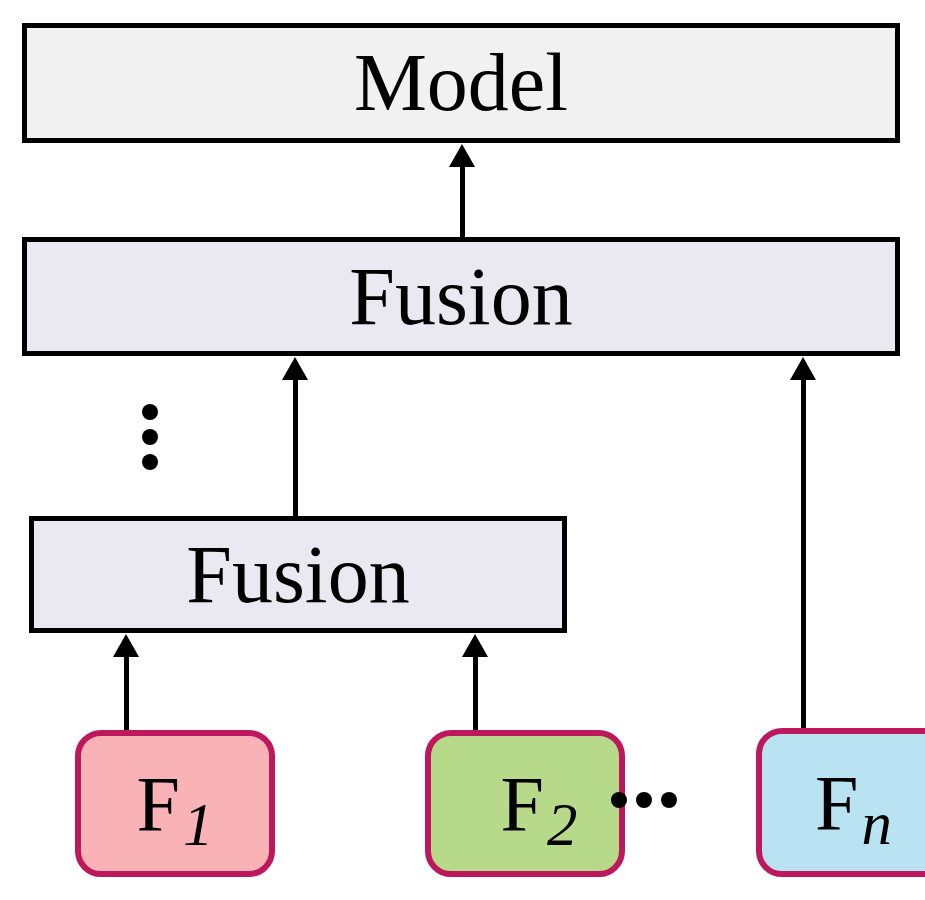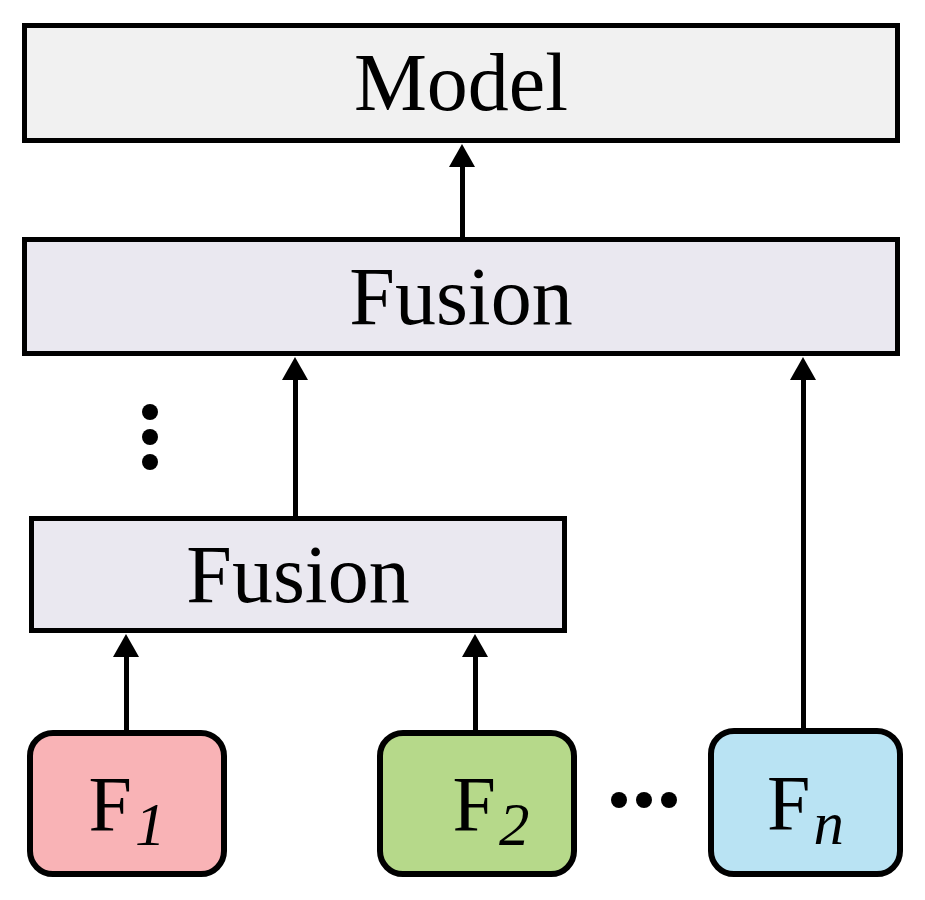--- a/index.html
+++ b/index.html
@@ -21,23 +21,24 @@
     line-height: 1;
   }
   .bar {
     border: 5px solid #000;
     font-size: 82px;
   }
   .bar-model   { left: 22px;  top: 23px;  width: 878px; height: 120px; }
   .bar-fusion  { left: 22px;  top: 237px; width: 878px; height: 119px; }
   .bar-fusion-small { left: 29px; top: 516px; width: 538px; height: 117px; }
   .chip {
-    border: 6px solid #000000;
+    border: 6px solid #be185d;
     border-radius: 26px;
     font-size: 78px;
+    margin-left: 48px;
   }
   .chip-f1 { left: 27px;  top: 730px; width: 200px; height: 147px; }
   .chip-f2 { left: 377px; top: 730px; width: 200px; height: 147px; }
   .chip-fn { left: 708px; top: 728px; width: 195px; height: 149px; text-align: center; }
   .chip .sub {
     font-style: italic;
     font-size: 0.78em;
     position: relative;
     top: 0.26em;
     margin-left: 3px;

